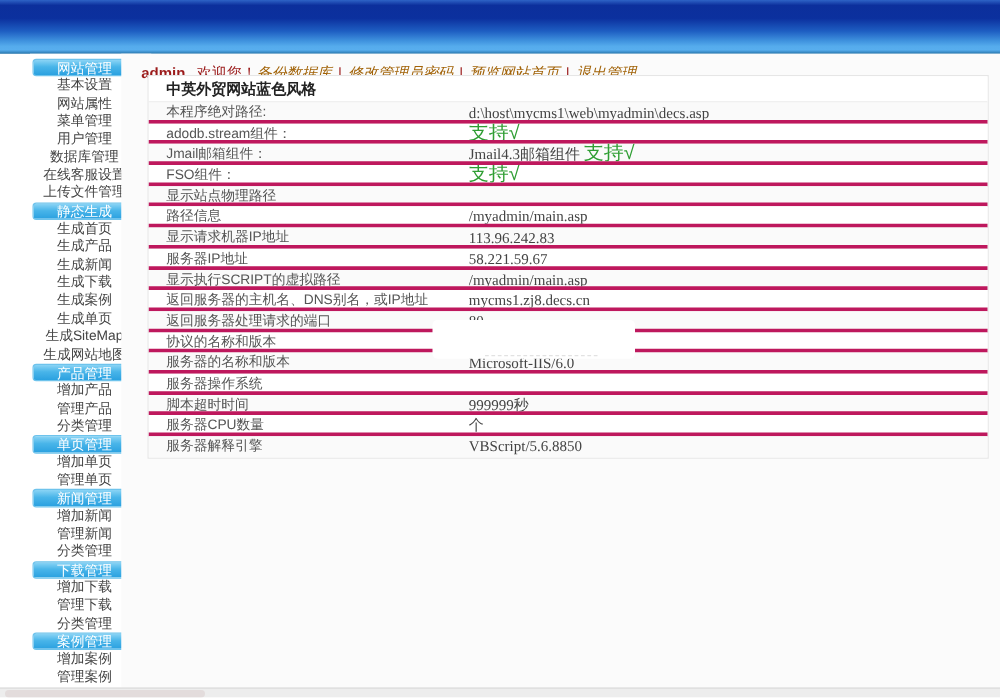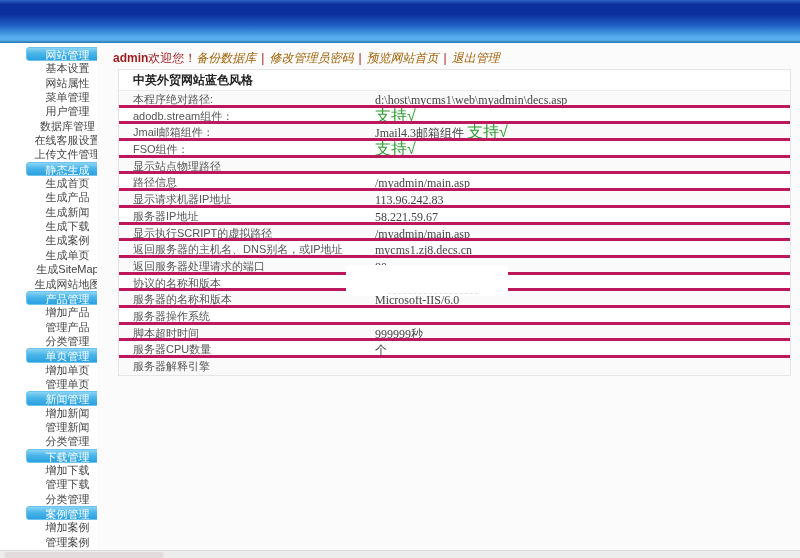--- a/index.html
+++ b/index.html
@@ -26,33 +26,33 @@
   }
   .side-scroll { position:absolute; top:3px; right:0px; width:11px; height:500px;
     background:#f1f6fa; border-radius:6px; }
   .arrow { position:absolute; left:1px; width:0; height:0;
     border-left:4px solid transparent; border-right:4px solid transparent; }
   .arrow.up   { top:5px;    border-bottom:6px solid #abd5ee; }
   .arrow.down { bottom:5px; border-top:6px solid #abd5ee; }
   
   .main { position:absolute; top:43px; left:97px; width:703px; height:507px; background:#fbfbfb; }
   .topbar { position:absolute; top:7px; left:16px; font-size:12px; color:#9b1b1b; white-space:nowrap; }
-  .user { font-weight:bold; margin-right:0; }
+  .user { font-weight:bold; margin-right:9px; }
   .greet { margin-right:0; }
   .toplink { color:#a16207; text-decoration:none; cursor:pointer;font-style:italic; }
   .sep { margin:0 5px; color:#9b1b1b; }
   
-  .panel { position:absolute; top:26px; left:21px; width:673px;
+  .panel { position:absolute; top:17px; left:21px; width:673px;
     background:#fff; border:1px solid #e6e6e6; }
   .t-title { height:21px; line-height:21px; font-size:12px; font-weight:bold;
     color:#222; padding-left:14px; border-bottom:1px solid #ebebeb; background:#fff; }
   .t-row { display:flex; height:16.7px; line-height:16.7px; font-size:11px;
     color:#555; border-bottom:3px solid #be185d; background:#fff; }
   .t-row:nth-child(odd) { background:#fafafa; }
-  .t-row:last-child { border-bottom:none;flex-direction:column; }
+  .t-row:last-child { border-bottom:none; }
   .t-label { width:256px; padding-left:14px; white-space:nowrap; overflow:hidden; }
   .t-value { flex:1; white-space:nowrap; overflow:hidden;
     font-family:"Liberation Serif","DejaVu Serif",serif; font-size:12px; color:#444; }
   .support { color:#2f9e33; font-family:"Liberation Sans","DejaVu Sans",sans-serif; font-size:16px; }
   .censor { position:absolute; left:227px; top:195px; width:162px; height:31px;
     background:#ffffff; border-radius:4px; }
   .censor:after { content:""; position:absolute; left:42px; bottom:2px; width:90px;
     border-bottom:1px dashed #e2e2e2; }
   
   .hscroll { position:absolute; bottom:0; left:0; width:800px; height:8px;

